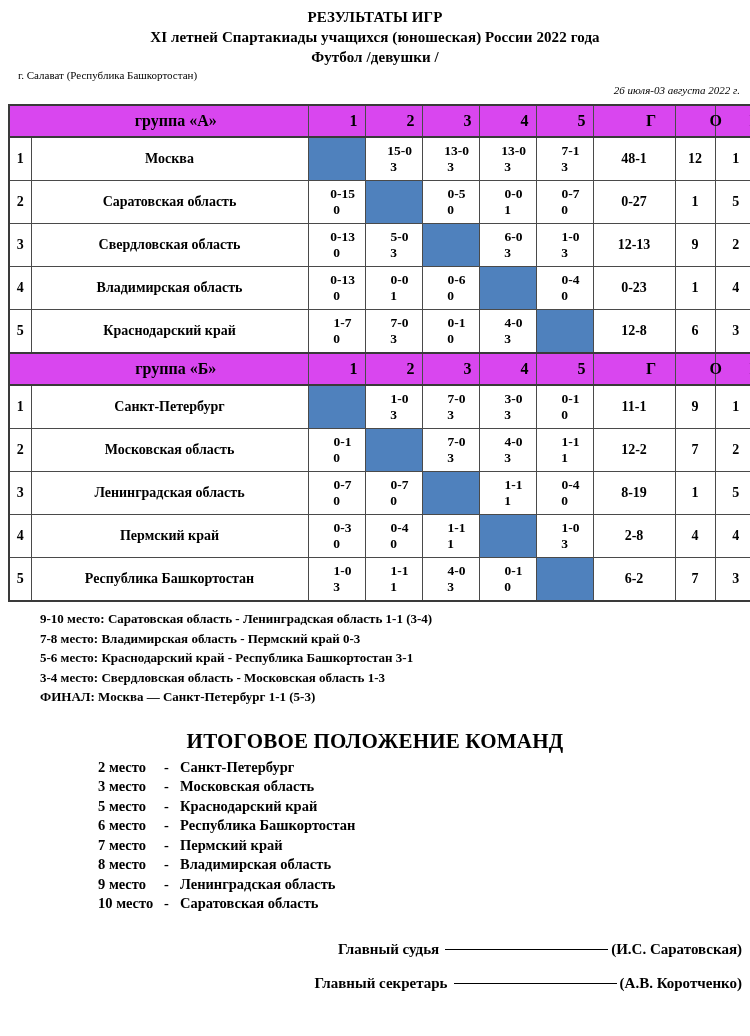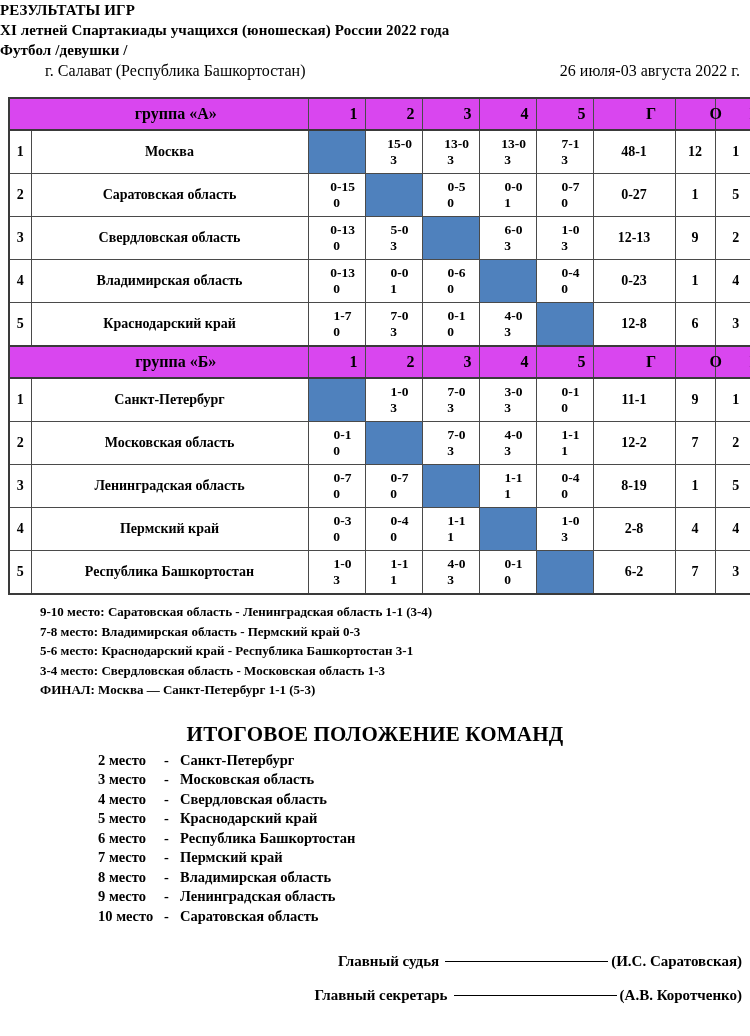--- a/index.html
+++ b/index.html
@@ -11,46 +11,47 @@
     width: 750px;
     height: 1036px;
     position: relative;
     font-family: "Liberation Serif", "DejaVu Serif", serif;
     color: #000000;
     overflow: hidden;
   }
 
   
   .doc-header {
-    text-align: left;
+    padding-top: 7px;
+    text-align: center;
   }
   .doc-header .line {
     font-weight: bold;
     font-size: 15px;
     line-height: 20px;
     letter-spacing: 0.1px;
   }
   .meta-row {
     position: relative;
     height: 22px;
     margin-top: 2px;
-    font-size: 16px;
-    margin-left: 27px;
+    font-size: 11px;
   }
   .meta-row .city {
     position: absolute;
     left: 18px;
     top: 0;
     white-space: nowrap;
   }
   .meta-row .dates {
     position: absolute;
     right: 10px;
-    top: 0;
-    white-space: nowrap;
+    top: 15px;
+    white-space: nowrap;
+    font-style: italic;
   }
 
   
   .table-wrap {
     margin: 13px 8px 0 8px;
   }
   table.results {
     border-collapse: collapse;
     table-layout: fixed;
     width: 734px;
@@ -472,21 +473,20 @@
     <div class="pline">7-8 место: Владимирская область - Пермский край 0-3</div>
     <div class="pline">5-6 место: Краснодарский край - Республика Башкортостан 3-1</div>
     <div class="pline">3-4 место: Свердловская область - Московская область 1-3</div>
     <div class="pline">ФИНАЛ:  Москва — Санкт-Петербург 1-1 (5-3)</div>
   </div>
 
 <div class="standings-title">ИТОГОВОЕ ПОЛОЖЕНИЕ КОМАНД</div>
 <div class="standings" id="standings">
     <div class="srow"><span class="place">2 место</span><span class="dash">-</span><span class="stteam">Санкт-Петербург</span></div>
     <div class="srow"><span class="place">3 место</span><span class="dash">-</span><span class="stteam">Московская область</span></div>
-    <div class="srow"><span class="place">4 место</span><span class="dash">-</span><span class="stteam">Свердловская область</span></div>
     <div class="srow"><span class="place">5 место</span><span class="dash">-</span><span class="stteam">Краснодарский край</span></div>
     <div class="srow"><span class="place">6 место</span><span class="dash">-</span><span class="stteam">Республика Башкортостан</span></div>
     <div class="srow"><span class="place">7 место</span><span class="dash">-</span><span class="stteam">Пермский край</span></div>
     <div class="srow"><span class="place">8 место</span><span class="dash">-</span><span class="stteam">Владимирская область</span></div>
     <div class="srow"><span class="place">9 место</span><span class="dash">-</span><span class="stteam">Ленинградская область</span></div>
     <div class="srow"><span class="place">10 место</span><span class="dash">-</span><span class="stteam">Саратовская область</span></div>
   </div>
 
 <div class="signatures" id="signatures">
     <div class="sig-row"><span class="sig-label">Главный судья</span><span class="sig-rule"></span><span class="sig-name">(И.С. Саратовская)</span></div>

